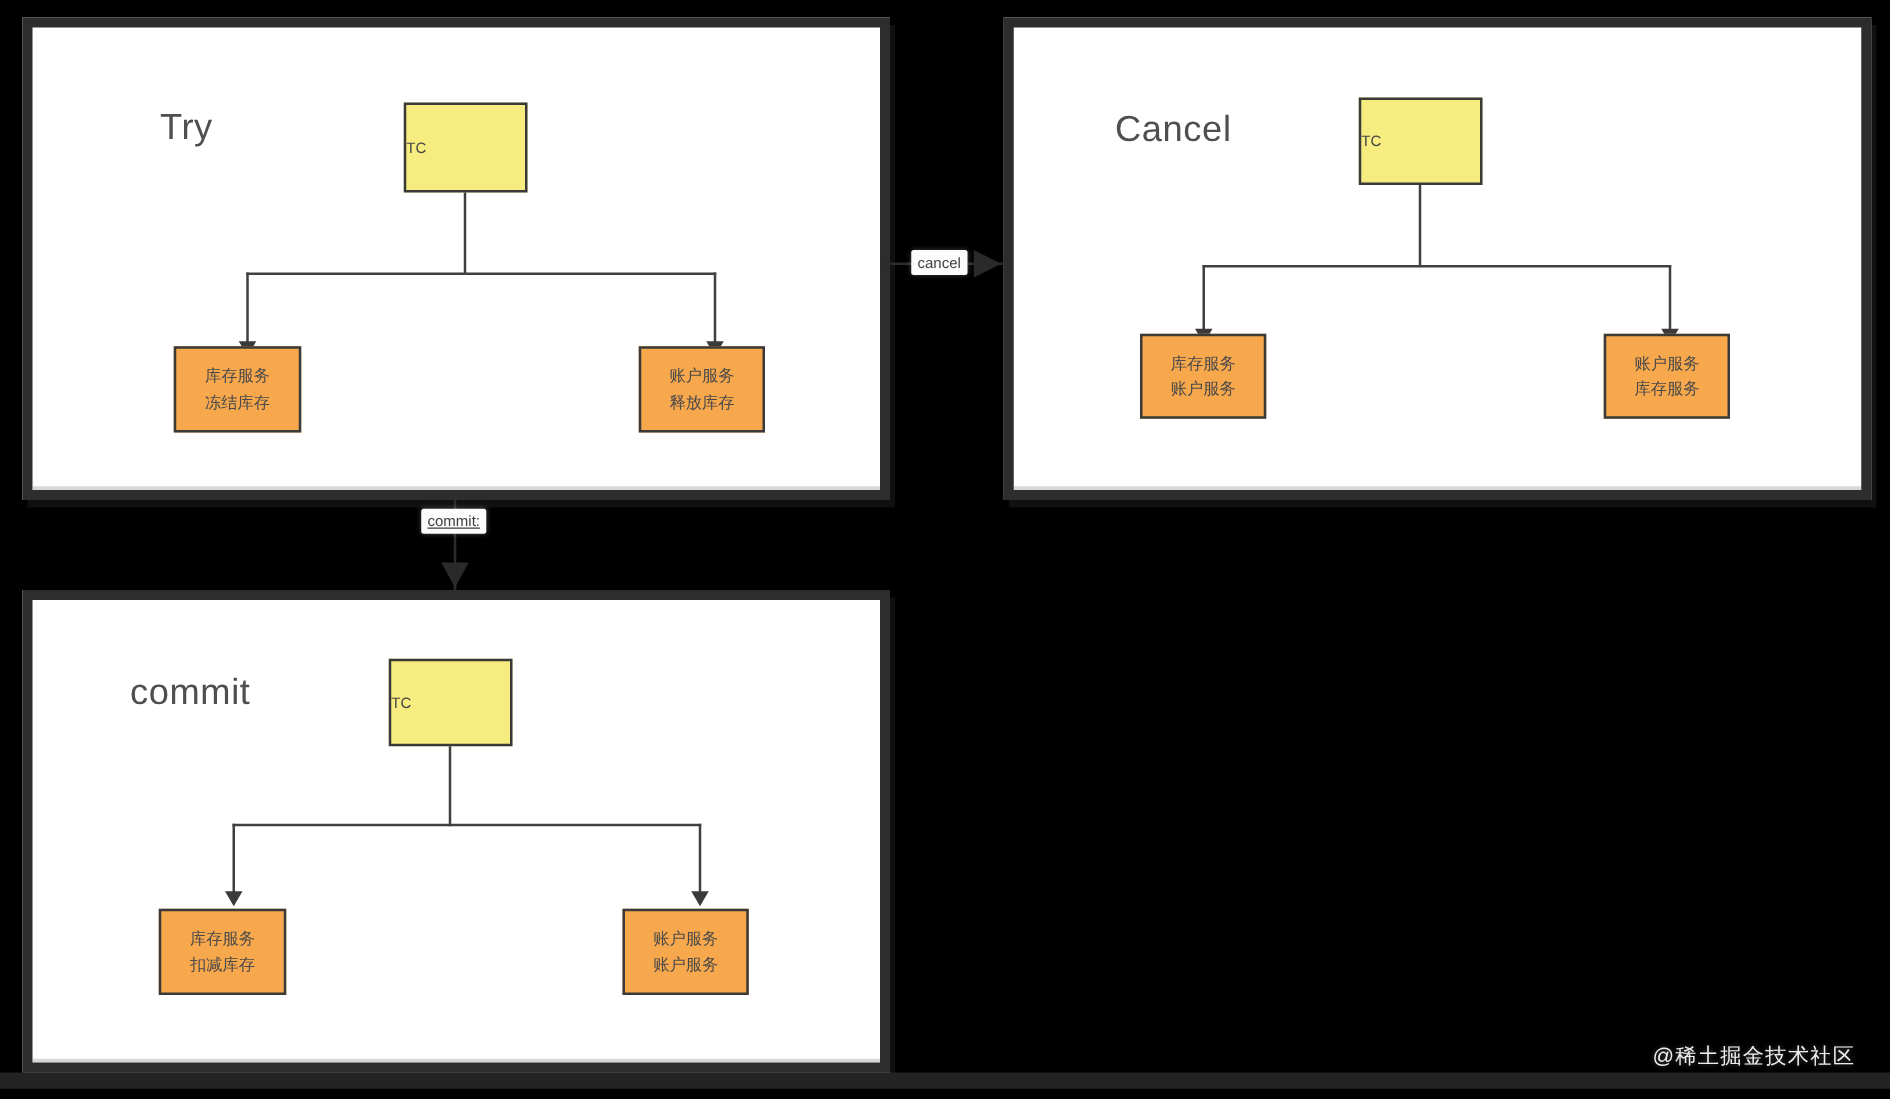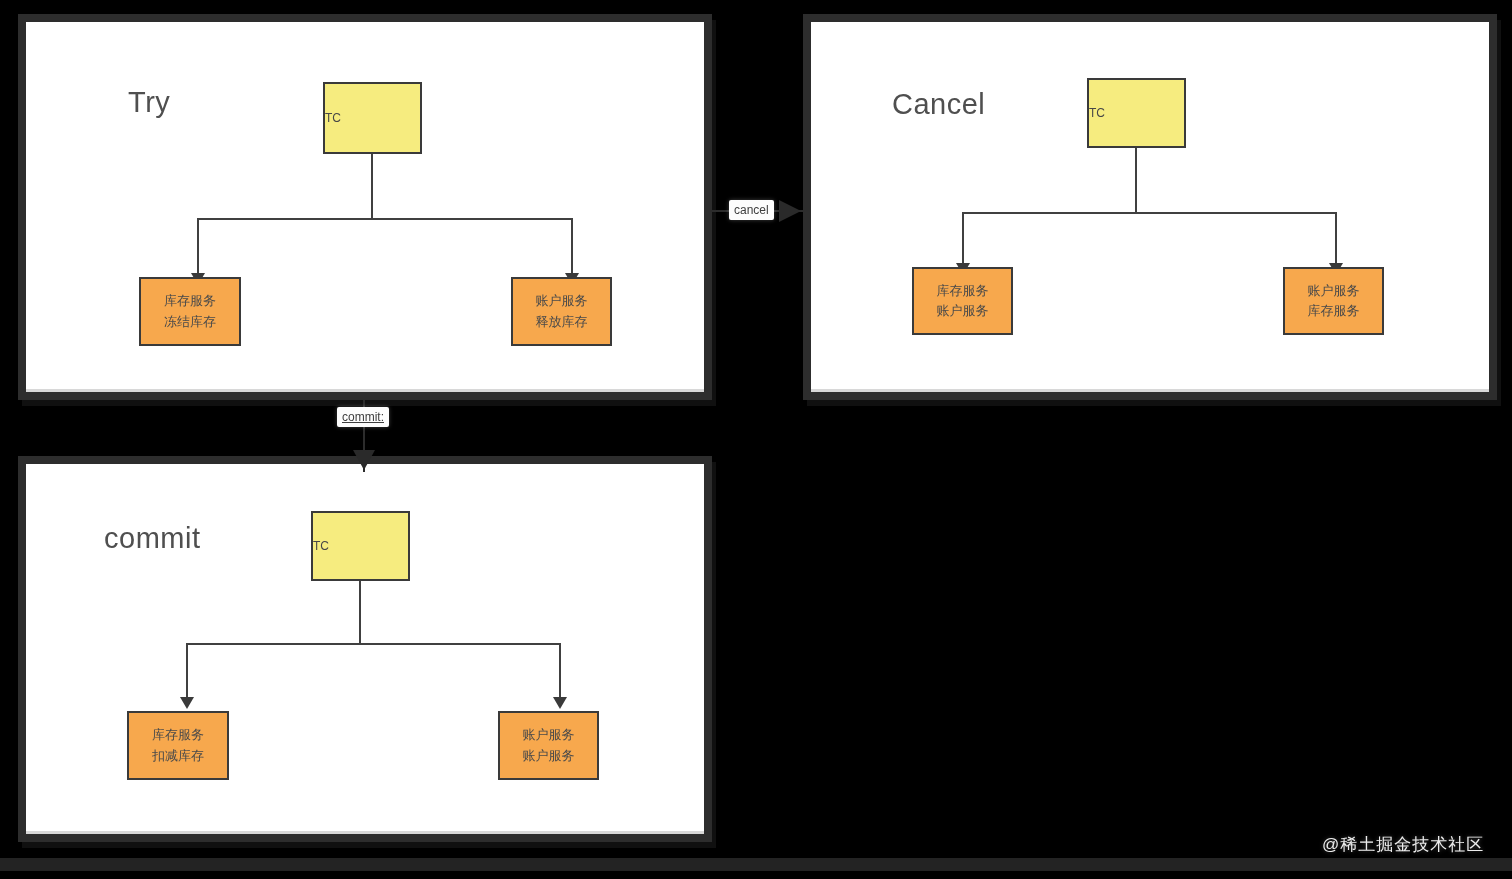--- a/index.html
+++ b/index.html
@@ -99,21 +99,21 @@
     <div class="service-box" style="left:101px;top:245px;width:101px;height:68px;">
       <span>库存服务</span>
       <span>账户服务</span>
     </div>
     <div class="service-box" style="left:472px;top:245px;width:101px;height:68px;">
       <span>账户服务</span>
       <span>库存服务</span>
     </div>
   </div>
 
-  <div class="panel" style="left:18px;top:456px;width:694px;height:386px;">
+  <div class="panel" style="left:18px;top:472px;width:694px;height:386px;">
     <div class="panel-title" style="left:78px;top:58px;">commit</div>
 
     <div class="tc-box" style="left:285px;top:47px;width:99px;height:70px;">
       <span>TC</span>
     </div>
 
     <div class="line" style="left:333px;top:117px;width:2px;height:64px;"></div>
     <div class="line" style="left:160px;top:179px;width:375px;height:2px;"></div>
     <div class="line" style="left:160px;top:179px;width:2px;height:56px;"></div>
     <div class="line" style="left:533px;top:179px;width:2px;height:56px;"></div>

